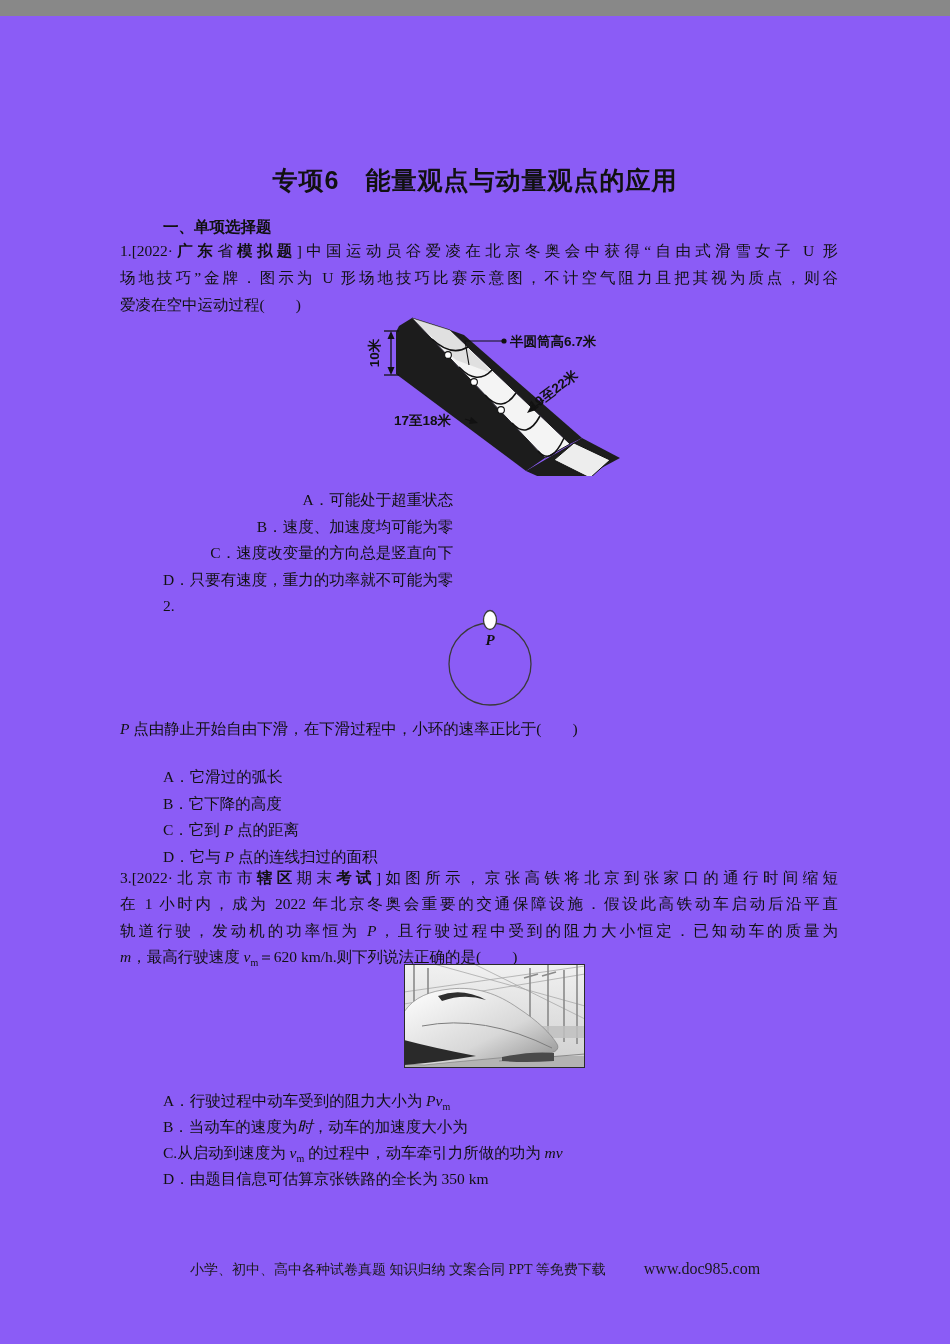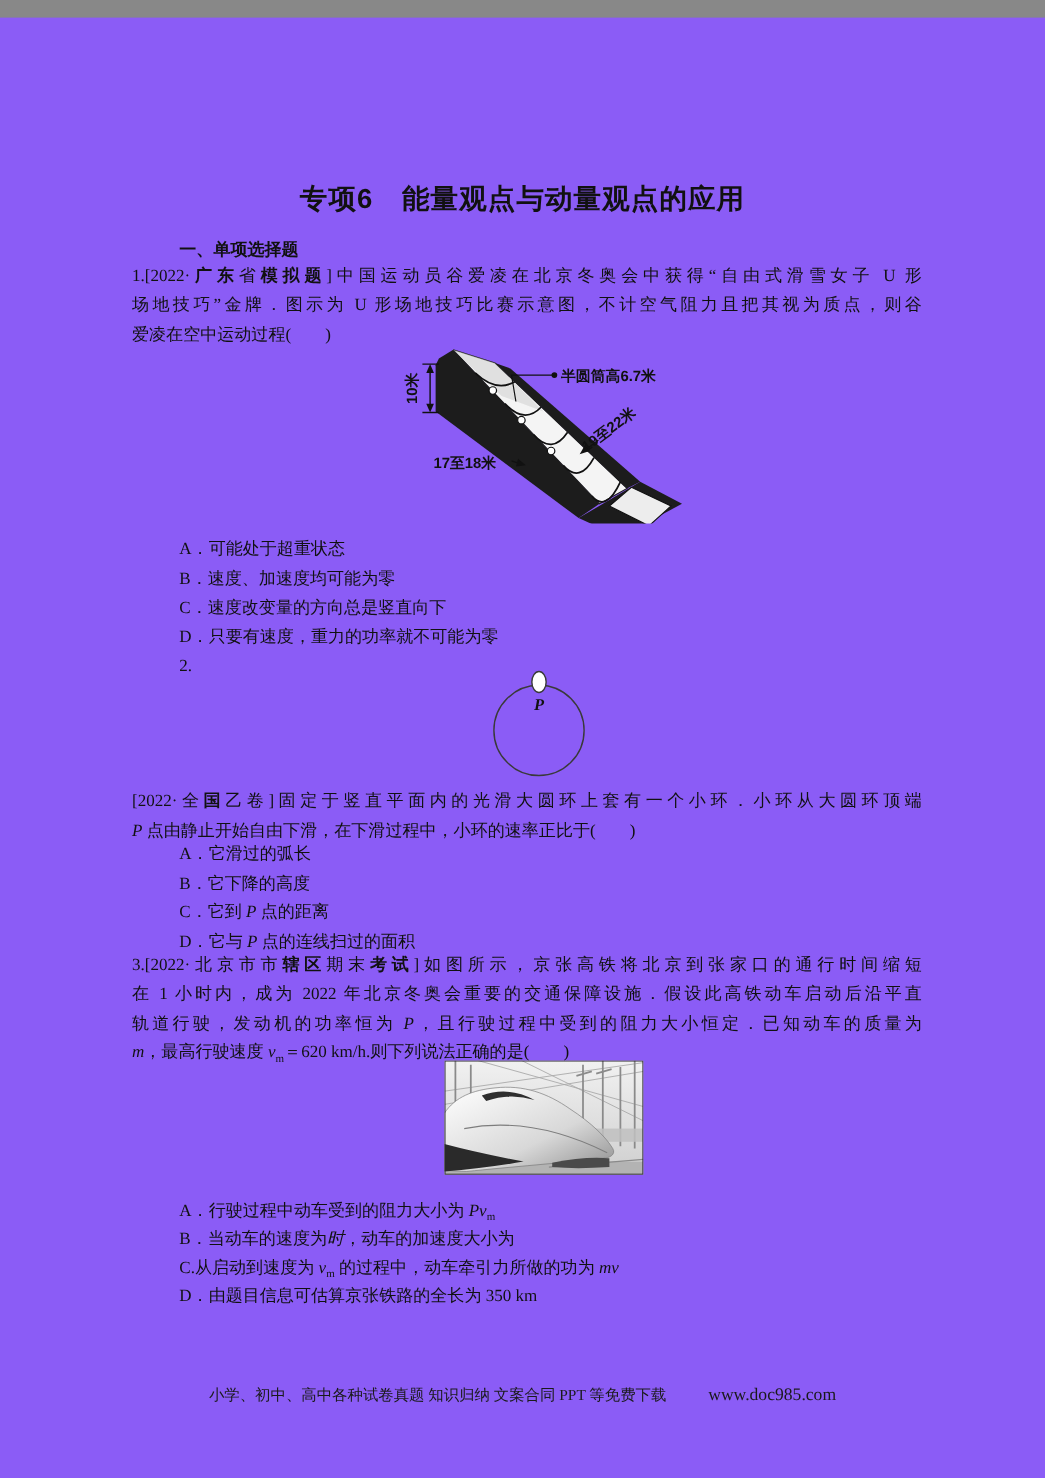--- a/index.html
+++ b/index.html
@@ -7,21 +7,21 @@
         font-family:"Liberation Serif","DejaVu Serif",serif;color:#111;font-size:15.5px;overflow:hidden;}
   .abs{position:absolute;}
   .title{top:148px;left:0;width:950px;text-align:center;
          font-family:"Liberation Sans","DejaVu Sans",sans-serif;font-weight:700;font-size:25px;letter-spacing:1px;}
   .section{top:201px;left:163px;font-family:Liberation Serif, serif;font-weight:700;font-size:15.5px;}
   .para{left:120px;width:718px;}
   .para .line{text-align:justify;text-align-last:justify;}
   .para .line.last{text-align-last:left;}
   .opts .line{margin-left:43px;}
   #q1para{top:221px;line-height:27px;}
-  #q1opts{top:471px;left:120px;line-height:26.5px;}
+  #q1opts{top:471px;left:120px;line-height:26.5px;text-align:right;}
   #q2num{top:577px;left:163px;line-height:26.5px;}
   #q2para{top:699px;line-height:27px;}
   #q2opts{top:748px;left:120px;line-height:26.5px;}
   #q3para{top:849px;line-height:26.4px;}
   #q3opts{top:1072px;left:120px;line-height:26px;}
   #q4para{top:1171px;line-height:26px;}
   #fig1{left:298px;top:292px;width:360px;height:168px;}
   #fig2{left:437px;top:591px;width:110px;height:110px;}
   #fig3{left:404px;top:948px;width:181px;height:104px;}
   #footer{top:1244px;left:0;width:950px;text-align:center;font-size:14px;color:#1a1a1a;}
@@ -103,21 +103,20 @@
 
   <div class="abs" id="fig2">
     <svg width="110" height="110" viewBox="0 0 110 110">
       <circle cx="53" cy="57" r="41" fill="none" stroke="#3a3a3a" stroke-width="1.3"></circle>
       <ellipse cx="53" cy="13" rx="6.5" ry="9.5" fill="#fff" stroke="#3a3a3a" stroke-width="1.3"></ellipse>
       <text x="53" y="38" text-anchor="middle" class="serifP" font-size="15">P</text>
     </svg>
   </div>
 
   <div class="abs para" id="q2para">
-      <div class="line"><span>[2022·全</span><span class="rt-b">国</span><span>乙卷]固定于竖直平面内的光滑大圆环上套有一个小环．小环从大圆环顶端</span></div>
       <div class="line last"><span class="rt-i">P</span><span> 点由静止开始自由下滑，在下滑过程中，小环的速率正比于(　　)</span></div>
     </div>
   <div class="abs opts" id="q2opts">
       <div class="line"><span>A．它滑过的弧长</span></div>
       <div class="line"><span>B．它下降的高度</span></div>
       <div class="line"><span>C．它到 </span><span class="rt-i">P</span><span> 点的距离</span></div>
       <div class="line last"><span>D．它与 </span><span class="rt-i">P</span><span> 点的连线扫过的面积</span></div>
     </div>
 
   <div class="abs para" id="q3para">

